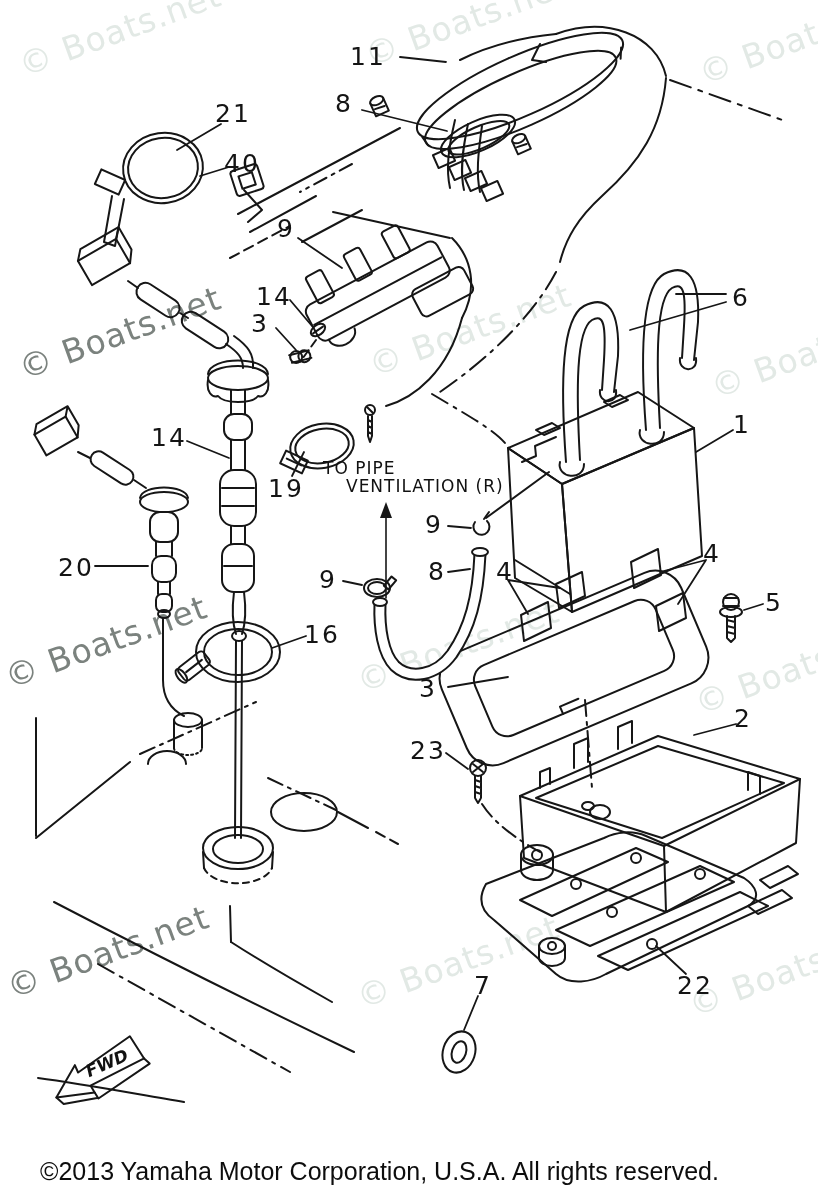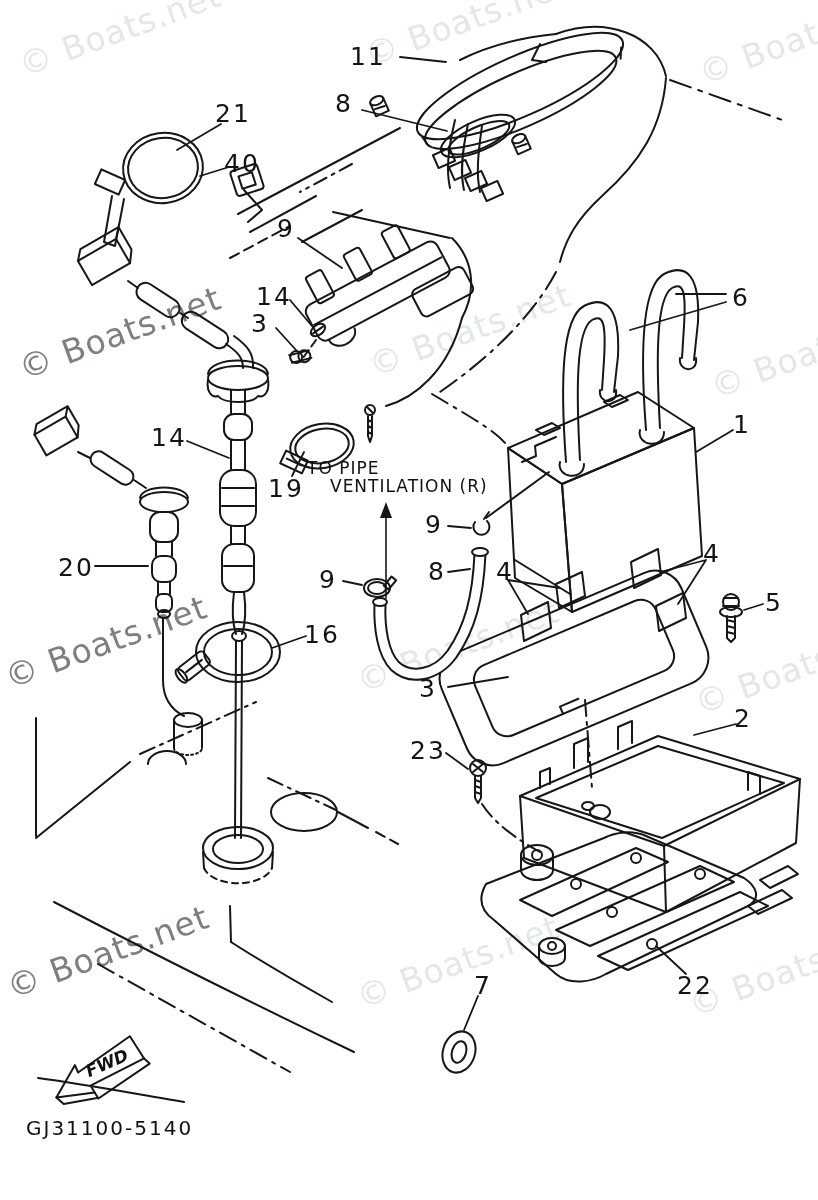--- a/index.html
+++ b/index.html
@@ -6,21 +6,21 @@
   .stage{position:relative;width:818px;height:1200px;background:#ffffff;overflow:hidden;
          font-family:"DejaVu Sans",sans-serif;}
   svg{position:absolute;left:0;top:0;}
   .lineart{stroke:#161616;stroke-width:2;fill:none;stroke-linecap:round;stroke-linejoin:round;}
   .wm{position:absolute;transform:translate(-50%,-50%) rotate(-20deg);font-size:33px;
       letter-spacing:1px;white-space:nowrap;pointer-events:none;}
   .wm.light{color:#e2e9e5;}
   .wm.dark{color:#7b827e;}
   .callout{position:absolute;transform:translate(-50%,-50%);font-size:25px;color:#141414;
            letter-spacing:2px;white-space:nowrap;}
-  .vent{position:absolute;font-size:17px;letter-spacing:1px;color:#111;white-space:nowrap;}
+  .vent{position:absolute;font-size:17px;letter-spacing:1px;color:#111;white-space:nowrap;margin-left:16px;}
   .fwd-label{position:absolute;transform:translate(-50%,-50%) rotate(-24deg);
              font-size:17px;font-weight:bold;font-style:italic;color:#111;}
   .code{position:absolute;left:26px;top:1116px;font-size:20px;letter-spacing:2px;color:#111;}
   .copyright{position:absolute;left:40px;top:1157px;font-size:25px;color:#0d0d0d;
              font-family:"Liberation Sans",sans-serif;white-space:nowrap;}
 </style>
 </head>
 <body>
 
 <div class="stage">
@@ -399,15 +399,15 @@
   <div class="callout" style="left:428px;top:688px">3</div>
   <div class="callout" style="left:743px;top:718px">2</div>
   <div class="callout" style="left:428px;top:750px">23</div>
   <div class="callout" style="left:483px;top:985px">7</div>
   <div class="callout" style="left:695px;top:985px">22</div>
 
   <div class="vent" style="left:307px;top:458px">TO PIPE</div>
   <div class="vent" style="left:330px;top:476px">VENTILATION (R)</div>
   <div class="fwd-label" style="left:107px;top:1063px">FWD</div>
 
-  <div class="code">GJ31100-5140</div>
+  <div class="copyright">©2013 Yamaha Motor Corporation, U.S.A. All rights reserved.</div>
 
 </div>
 
 </body></html>

